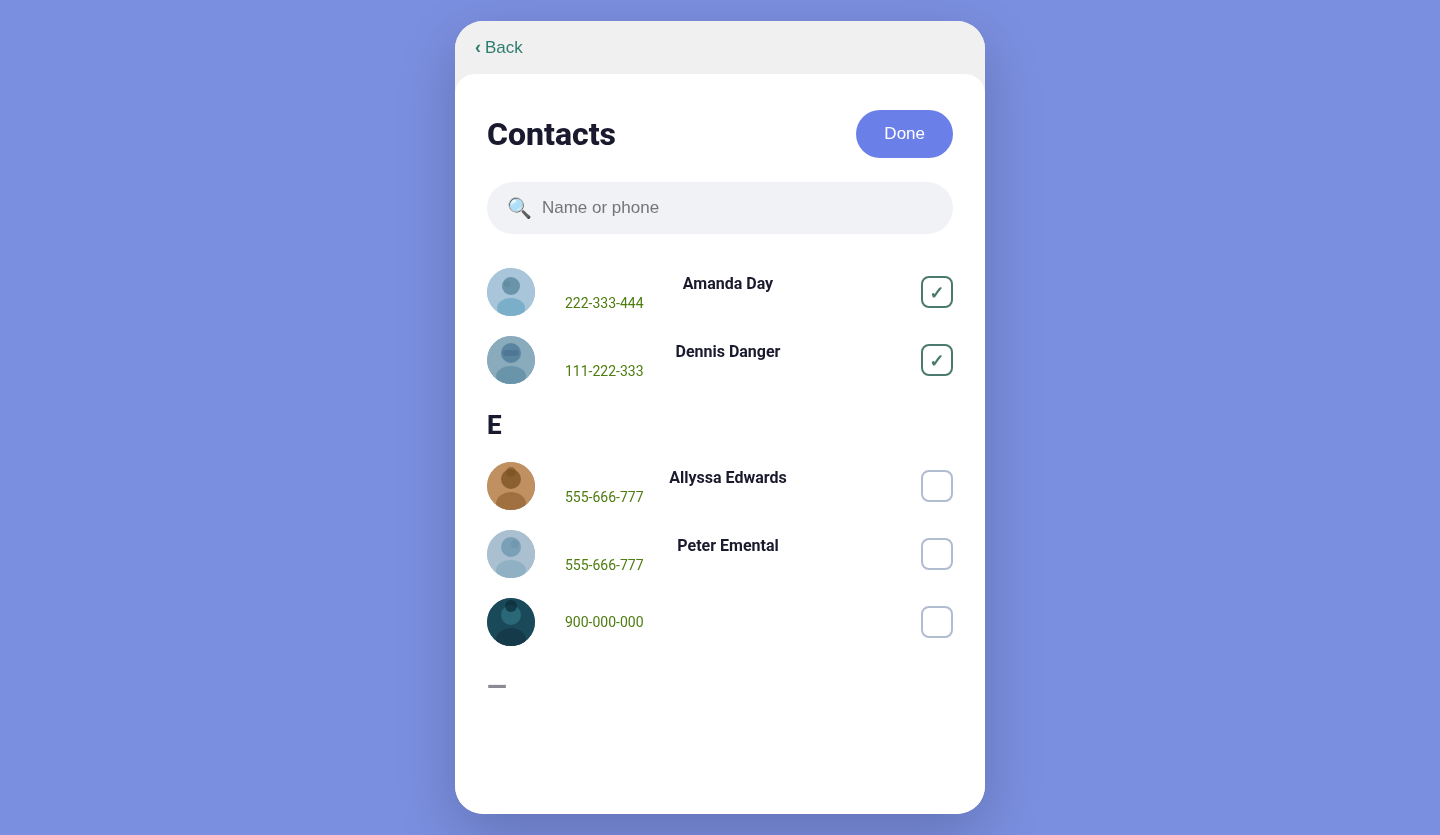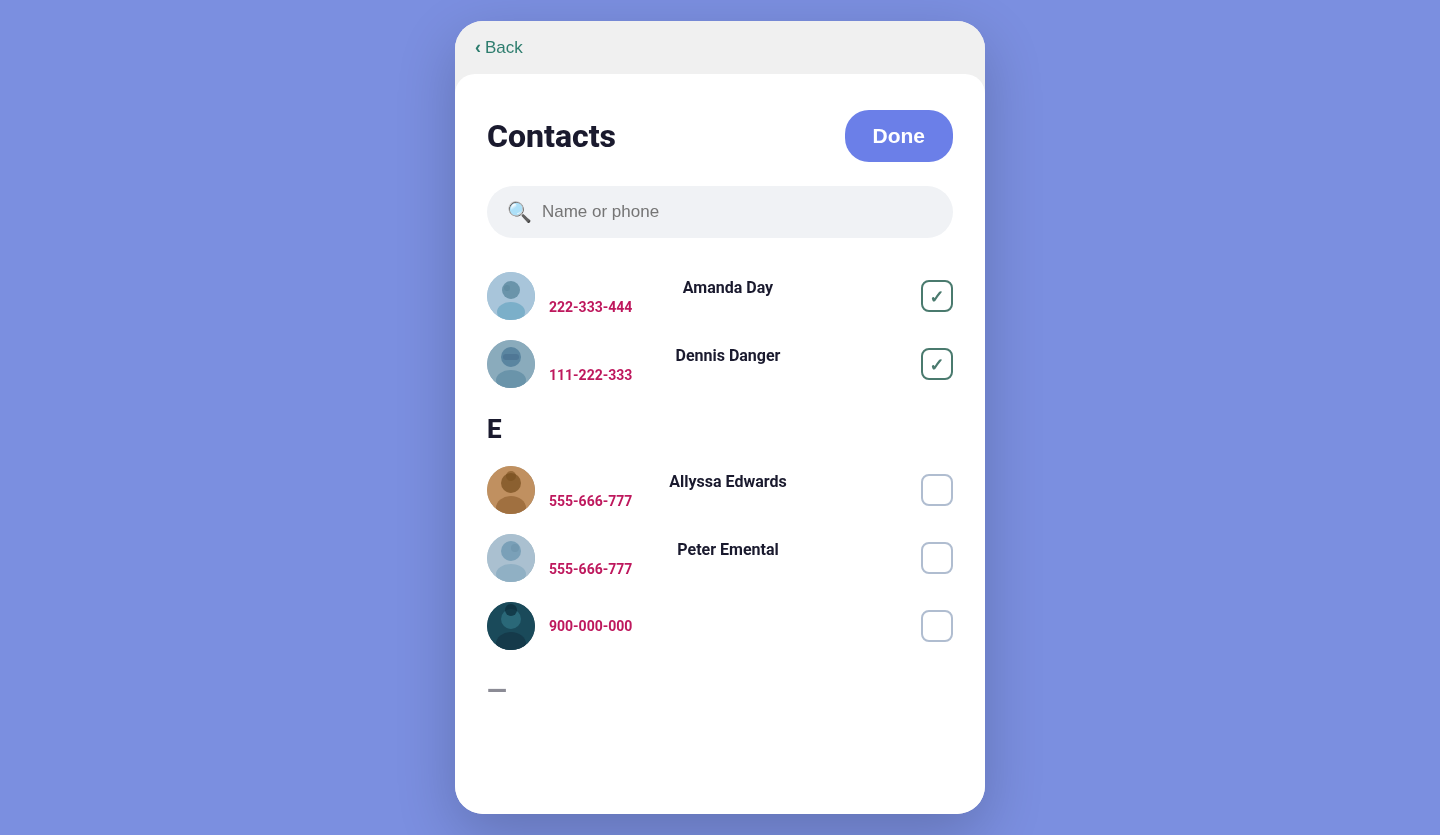--- a/index.html
+++ b/index.html
@@ -70,22 +70,22 @@
       font-weight: 800;
       color: #1a1a2e;
     }
 
     .done-button {
       background: #6b7fe8;
       color: white;
       border: none;
       border-radius: 24px;
       padding: 14px 28px;
-      font-size: 21px;
-      font-weight: 700;
+      font-size: 17px;
+      font-weight: 400;
       cursor: pointer;
     }
 
     .search-bar {
       background: #f0f2f5;
       border-radius: 50px;
       display: flex;
       align-items: center;
       padding: 14px 20px;
       margin-bottom: 24px;
@@ -163,22 +163,23 @@
     .contact-name {
       font-size: 16px;
       font-weight: 700;
       color: #1a1a2e;
       margin-bottom: 2px;
       text-align: center;
     }
 
     .contact-phone {
       font-size: 14px;
-      color: #be185d;
-      font-weight: 700;
+      color: #4d7c0f;
+      font-weight: 400;
+      margin-left: 16px;
     }
 
     .checkbox {
       width: 32px;
       height: 32px;
       border-radius: 8px;
       border: 2px solid #b0bdd0;
       display: flex;
       align-items: center;
       justify-content: center;

